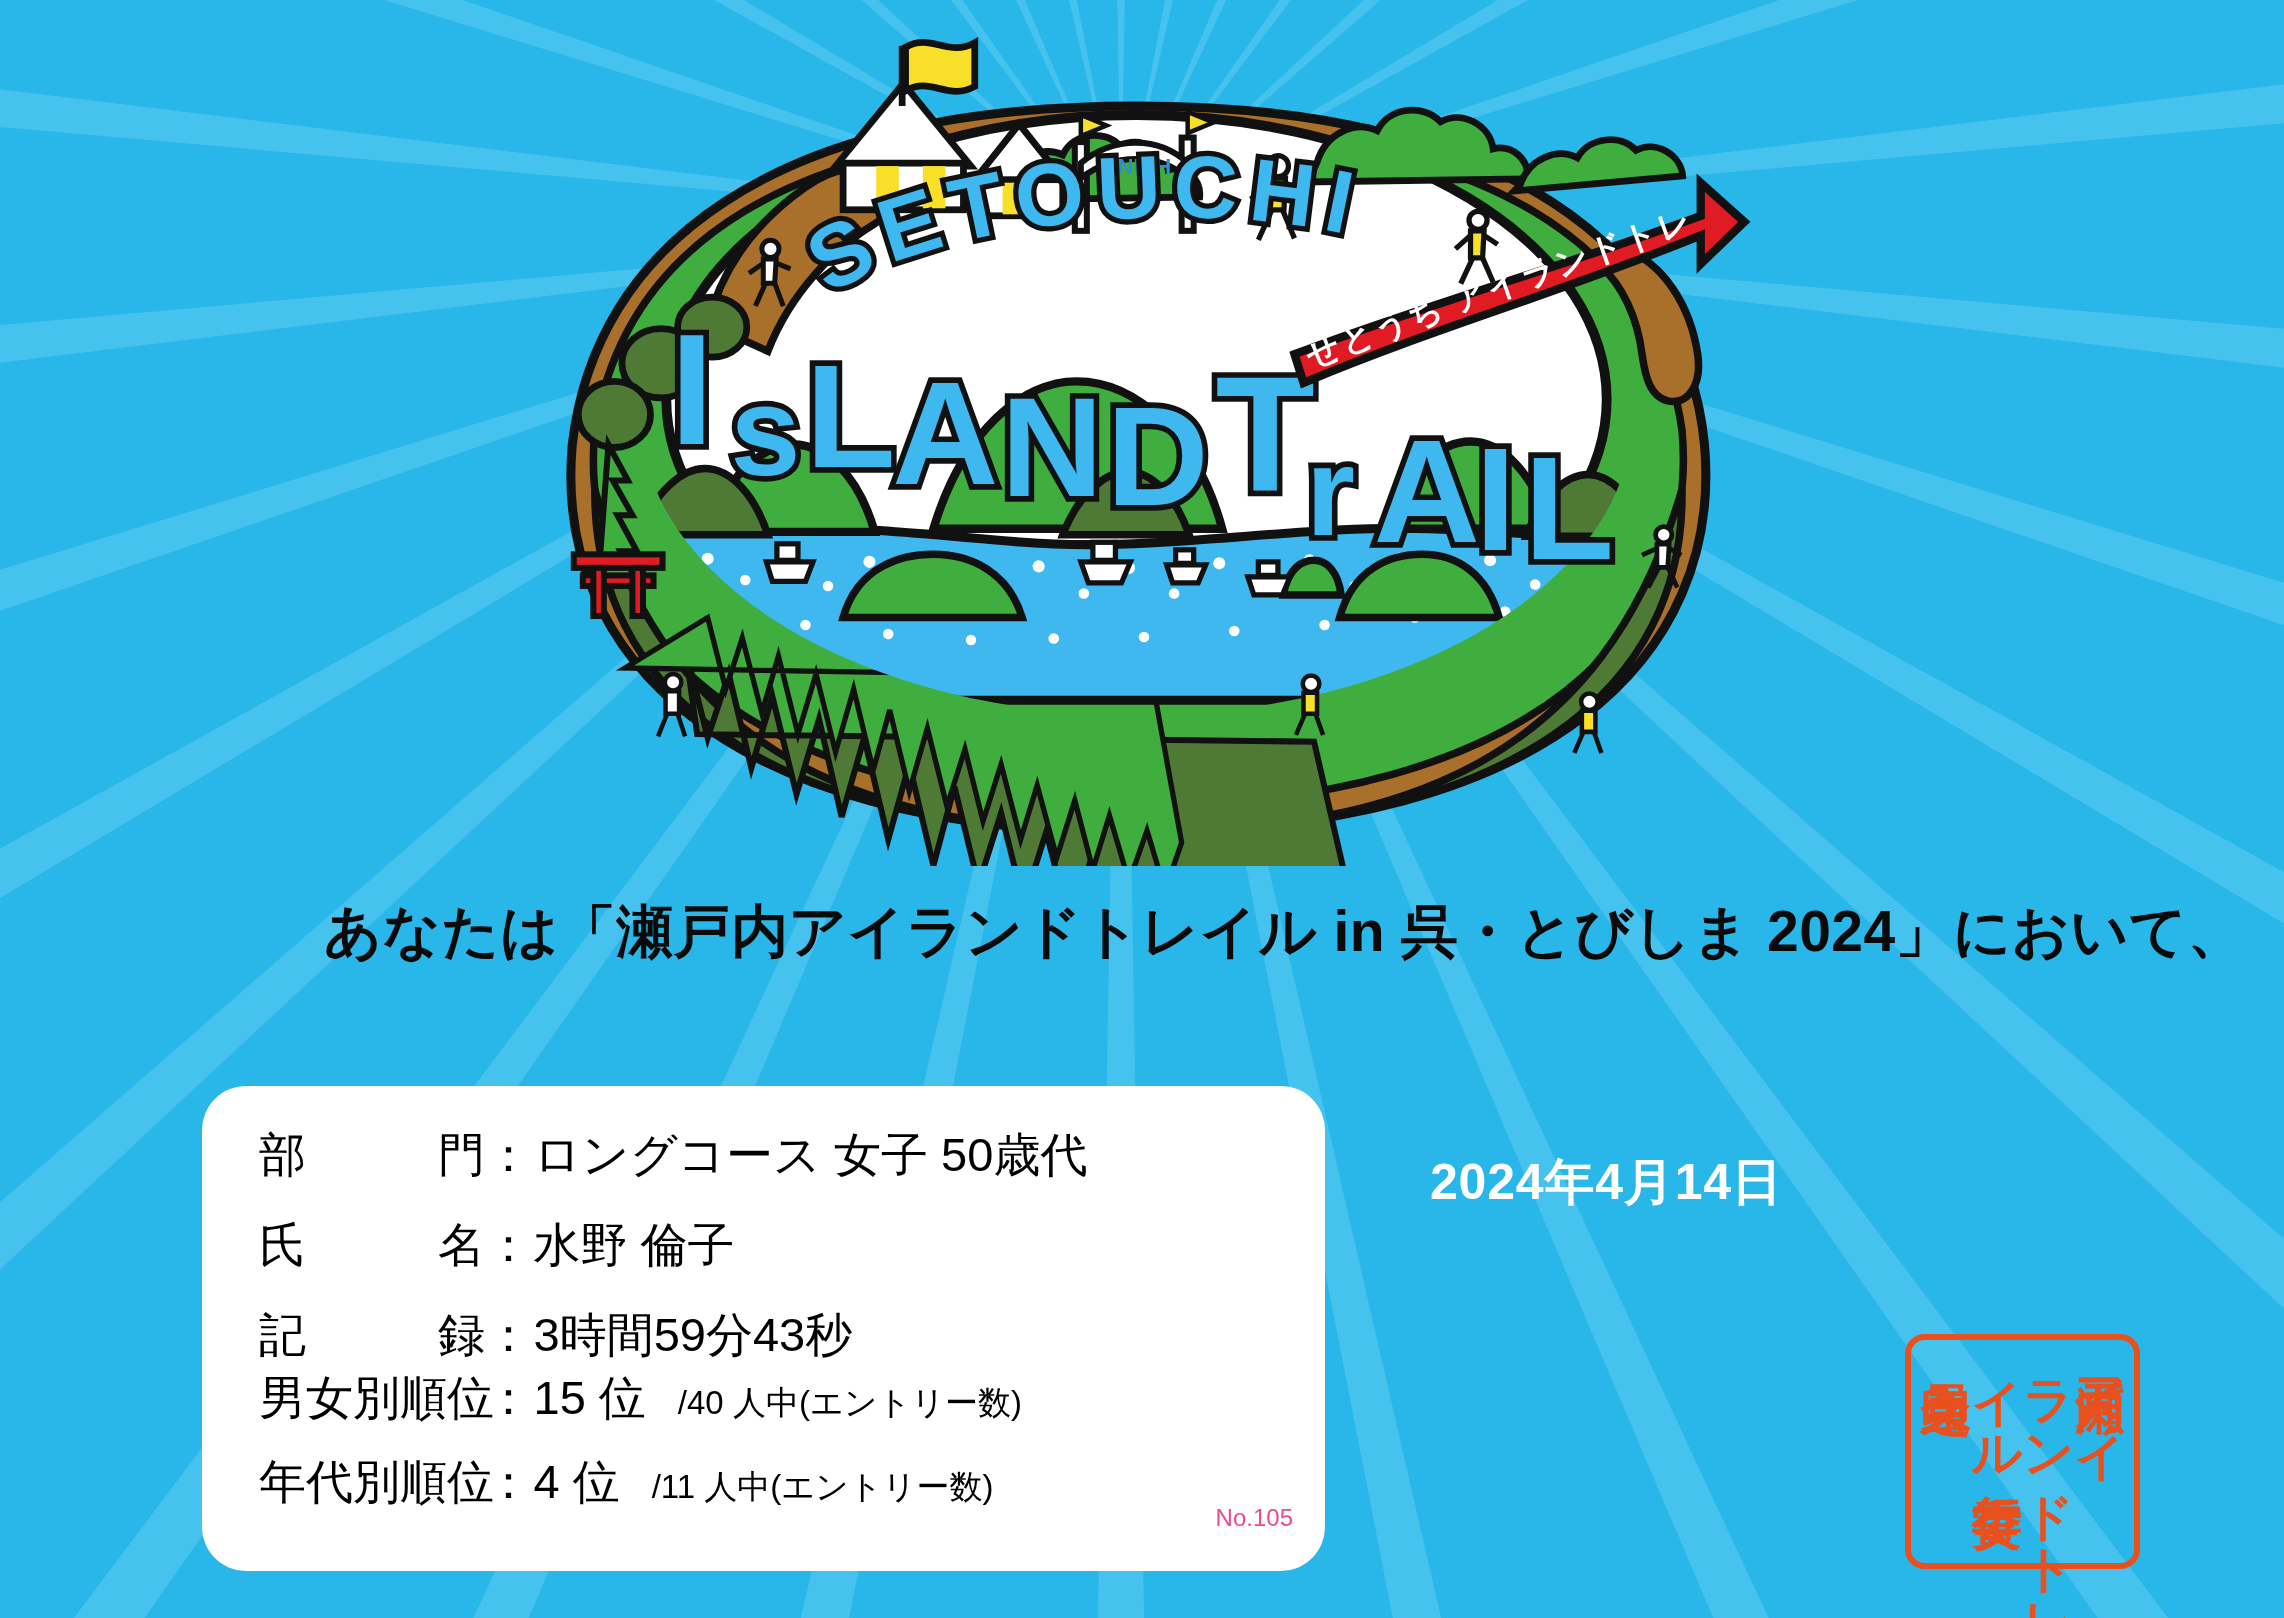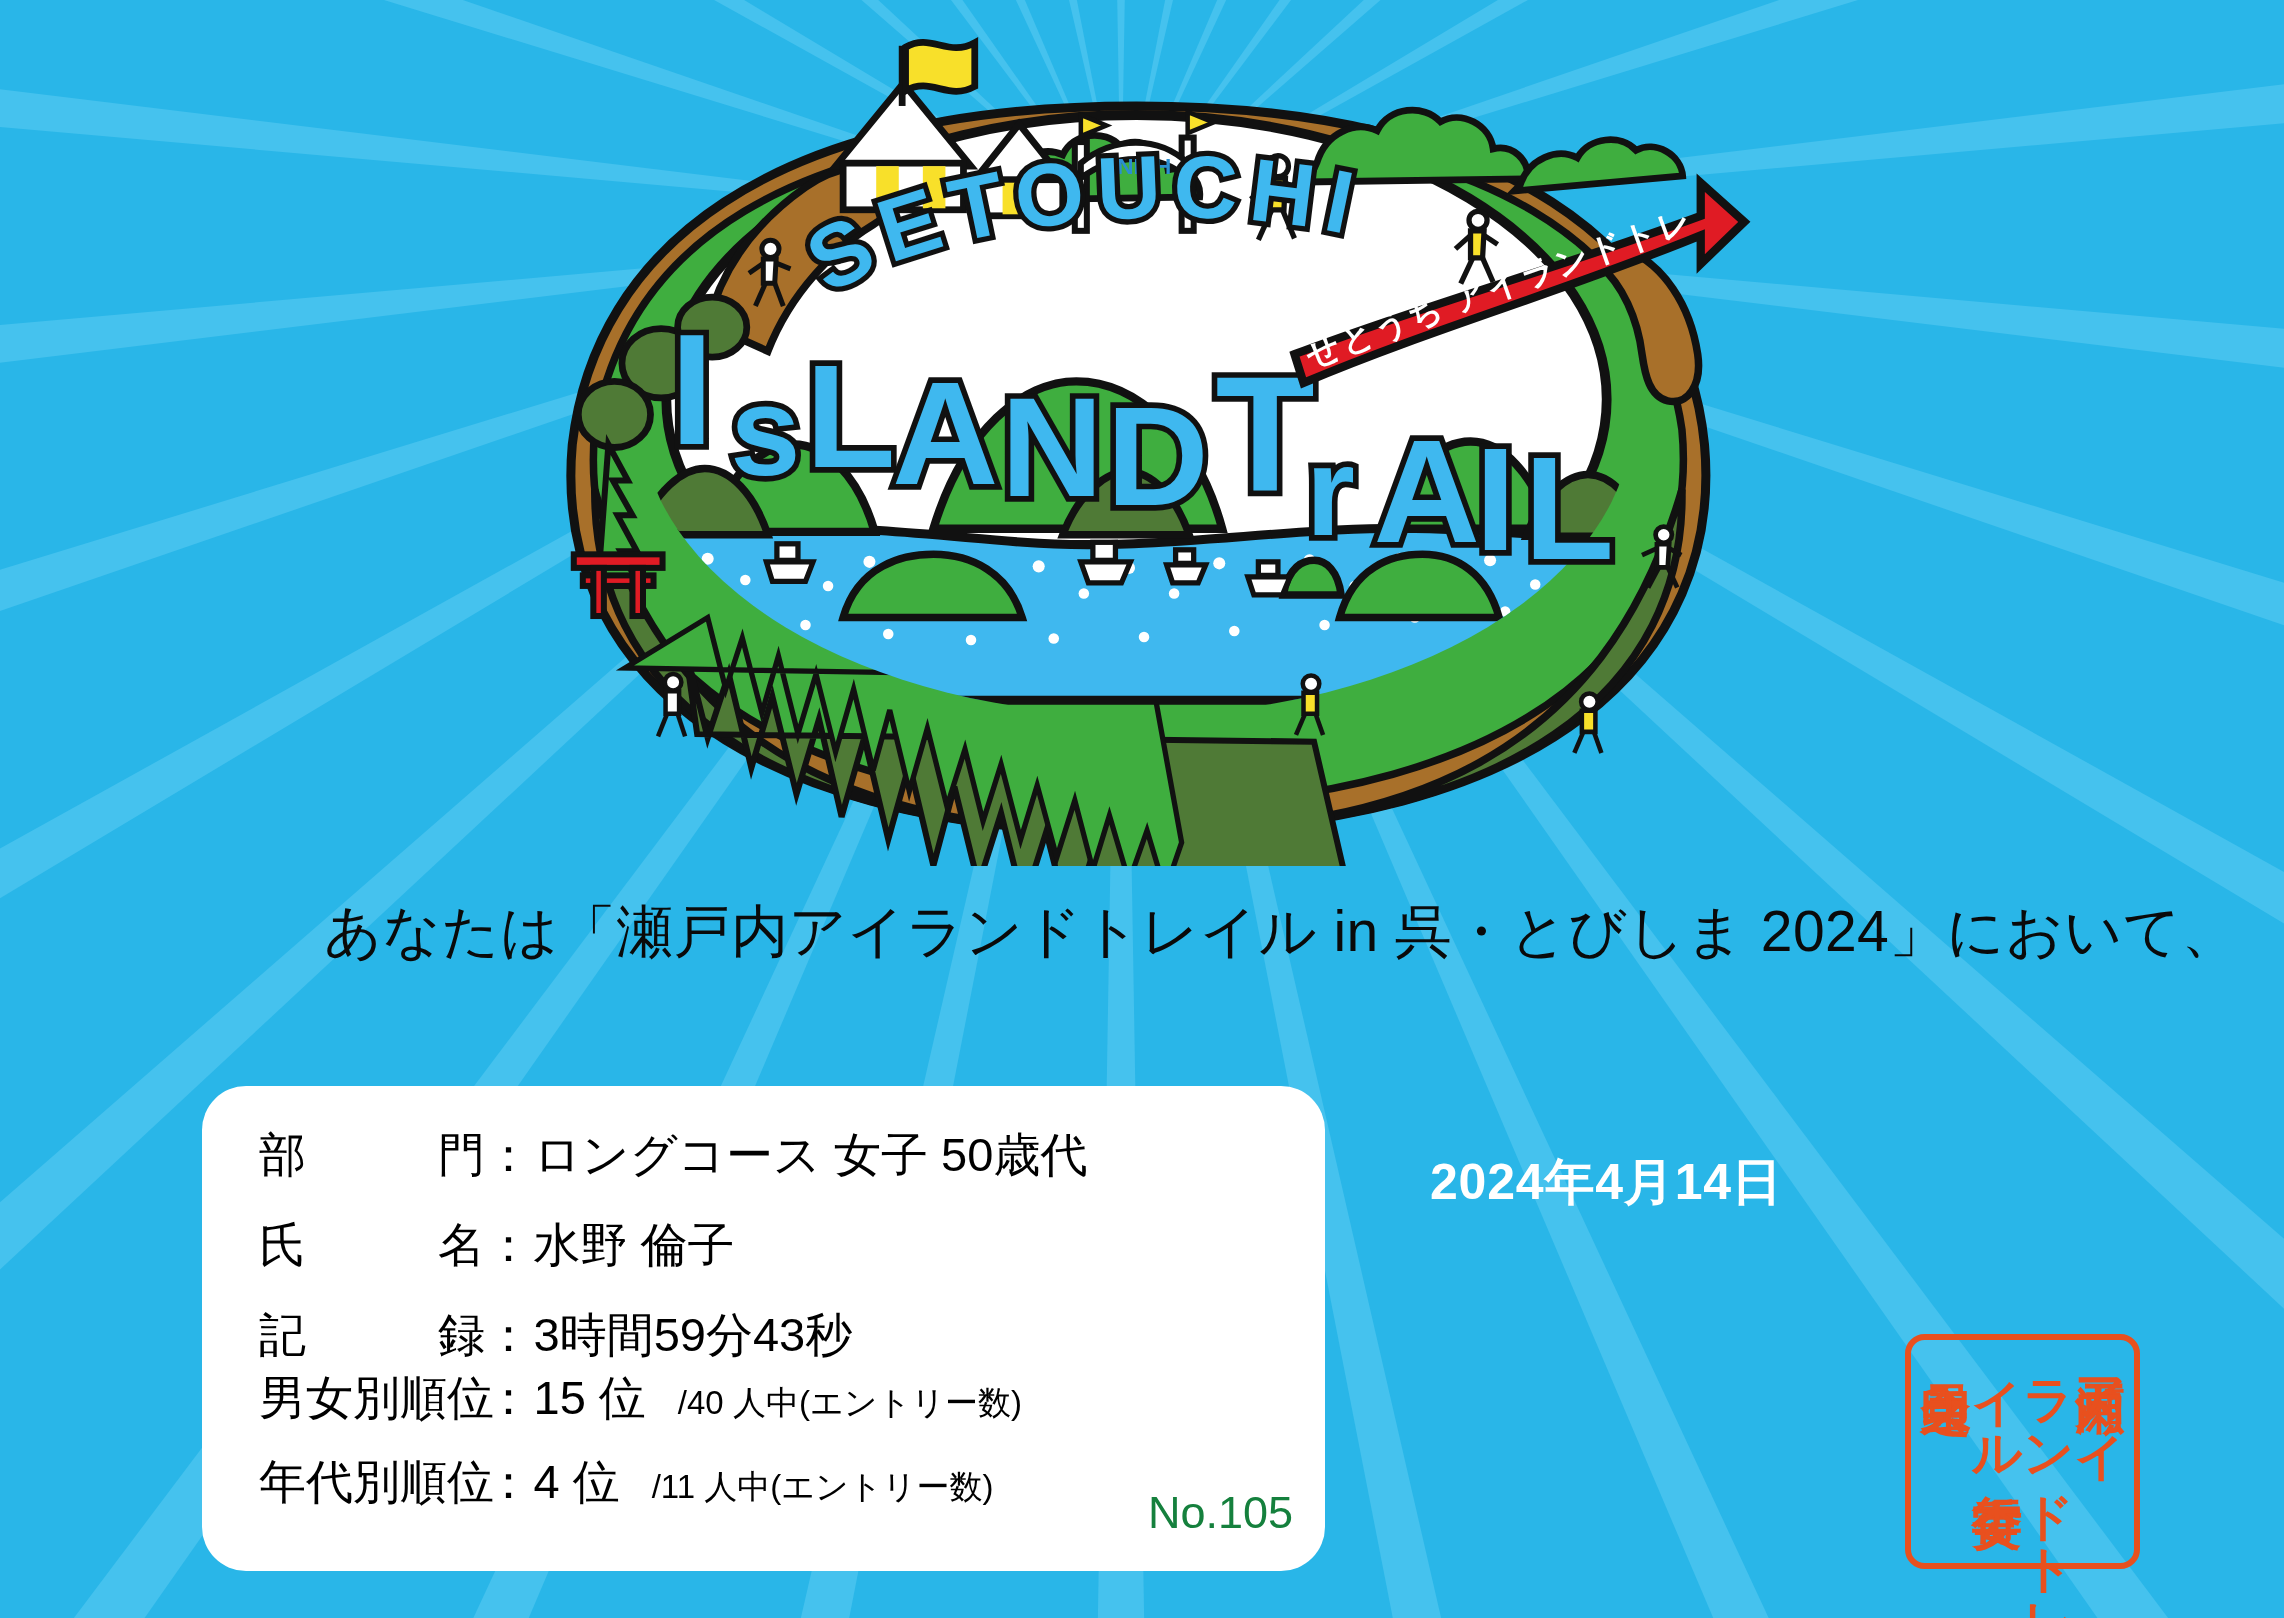--- a/index.html
+++ b/index.html
@@ -21,21 +21,21 @@
     transform-origin:50% 0%;
   }
 
   
   .logo-wrap{position:absolute;left:482px;top:22.6px;width:1309px;height:843px;z-index:3;}
   .logo-svg{width:100%;height:100%;display:block;}
 
   
   .statement{
     position:absolute;left:324px;top:894px;width:1821px;z-index:5;
-    color:#0a0a0a;font-size:57px;line-height:1.32;font-weight:400;
+    color:#0a0a0a;font-size:57px;line-height:1.32;font-weight:700;
     letter-spacing:0.4px;white-space:nowrap;
   }
   .statement .l2{padding-left:22.6px;}
 
   
   .card{
     position:absolute;left:202px;top:1086px;width:1123px;height:485px;
     background:#ffffff;border-radius:44px;z-index:6;
   }
   .rows{position:absolute;left:57px;top:33px;right:22.6px;}
@@ -46,21 +46,21 @@
   .row .lbl.spread{display:flex;justify-content:space-between;width:226px;padding-right:0;}
   .row .colon{font-size:47px;margin:0 1.5px 0 0;}
   .row .val{font-size:47px;font-weight:400;}
   .row.r1{margin-top:4.5px;}
   .row.r2{margin-top:27px;}
   .row.r3{margin-top:27px;}
   .row.r4{}
   .row.r5{margin-top:21px;}
   .row .suffix{font-size:33px;margin-left:32px;}
   .rank-no{
-    position:absolute;right:32px;bottom:32px;font-size:45px;color:#15803d;
+    position:absolute;right:32px;bottom:39px;font-size:24px;color:#ec4899;
   }
 
   
   .sign{position:absolute;left:1430px;top:1155px;z-index:5;color:#ffffff;}
   .sign .date{font-size:50px;font-weight:700;line-height:1.1;letter-spacing:0.8px;text-align:right;}
   .sign .org{font-size:62px;font-weight:700;line-height:1.18;margin-top:16.6px;letter-spacing:0px;}
 
   
   .stamp{
     position:absolute;left:1905px;top:1334px;width:235px;height:235px;z-index:7;

